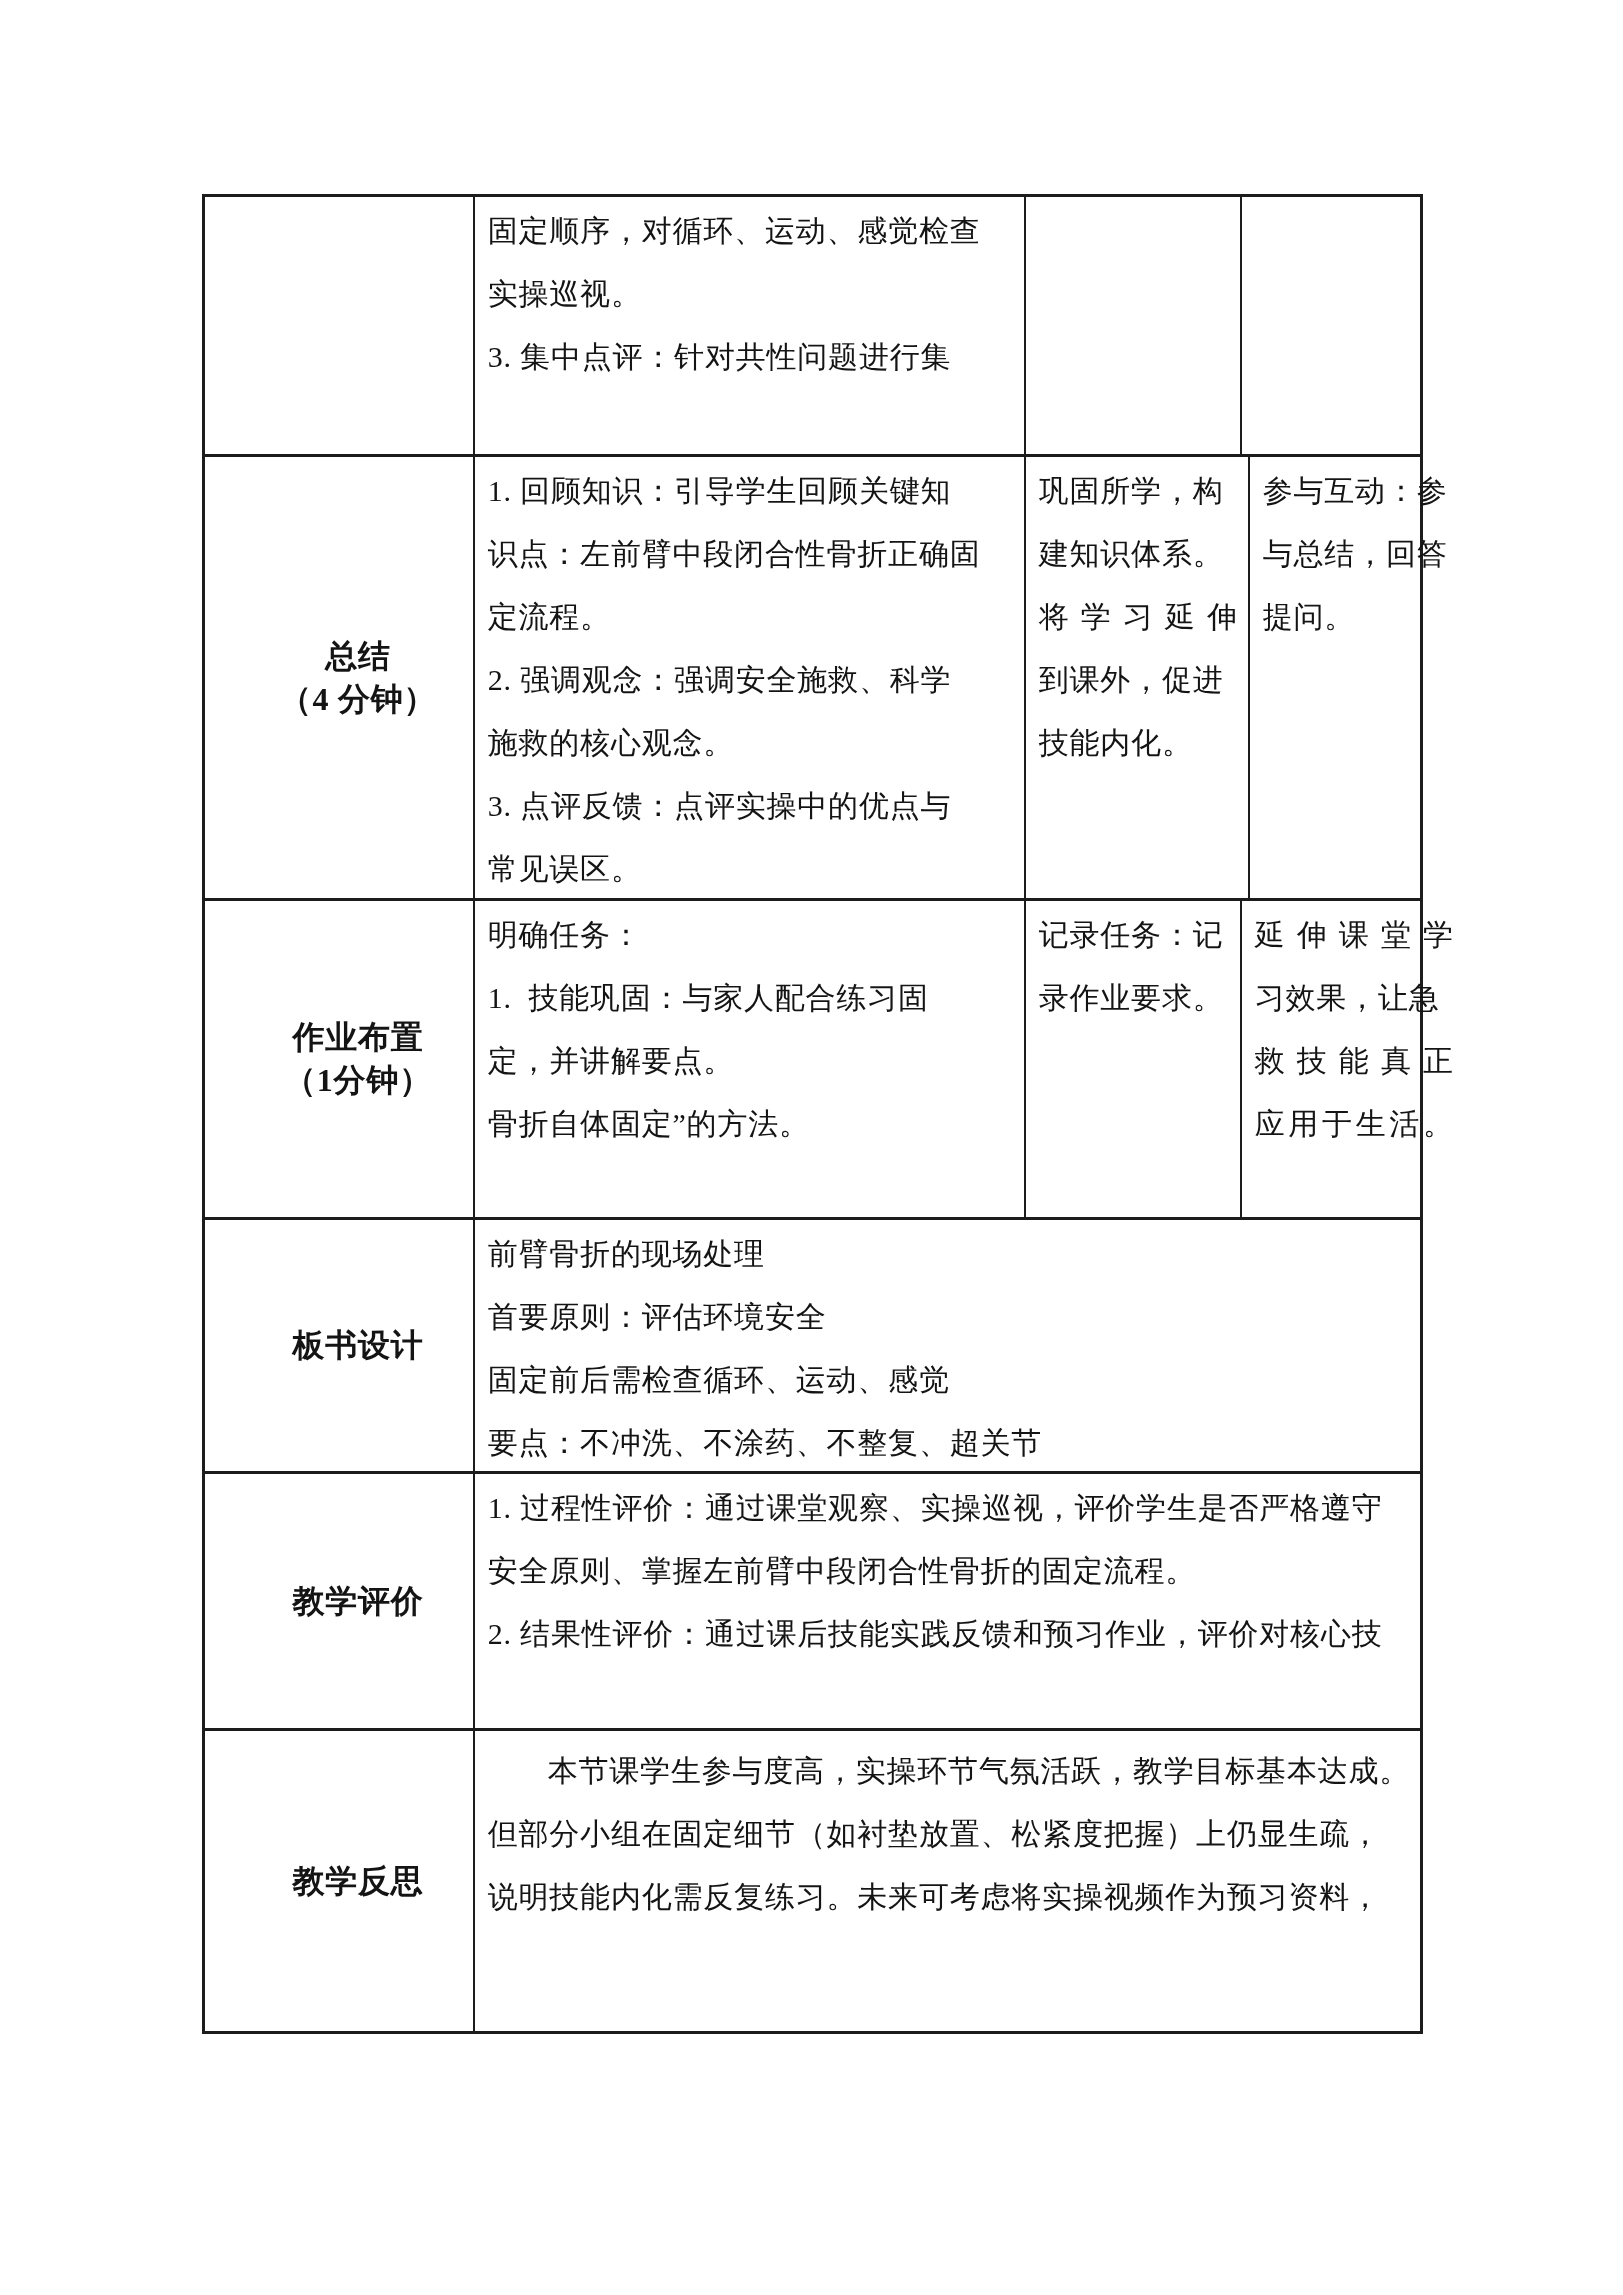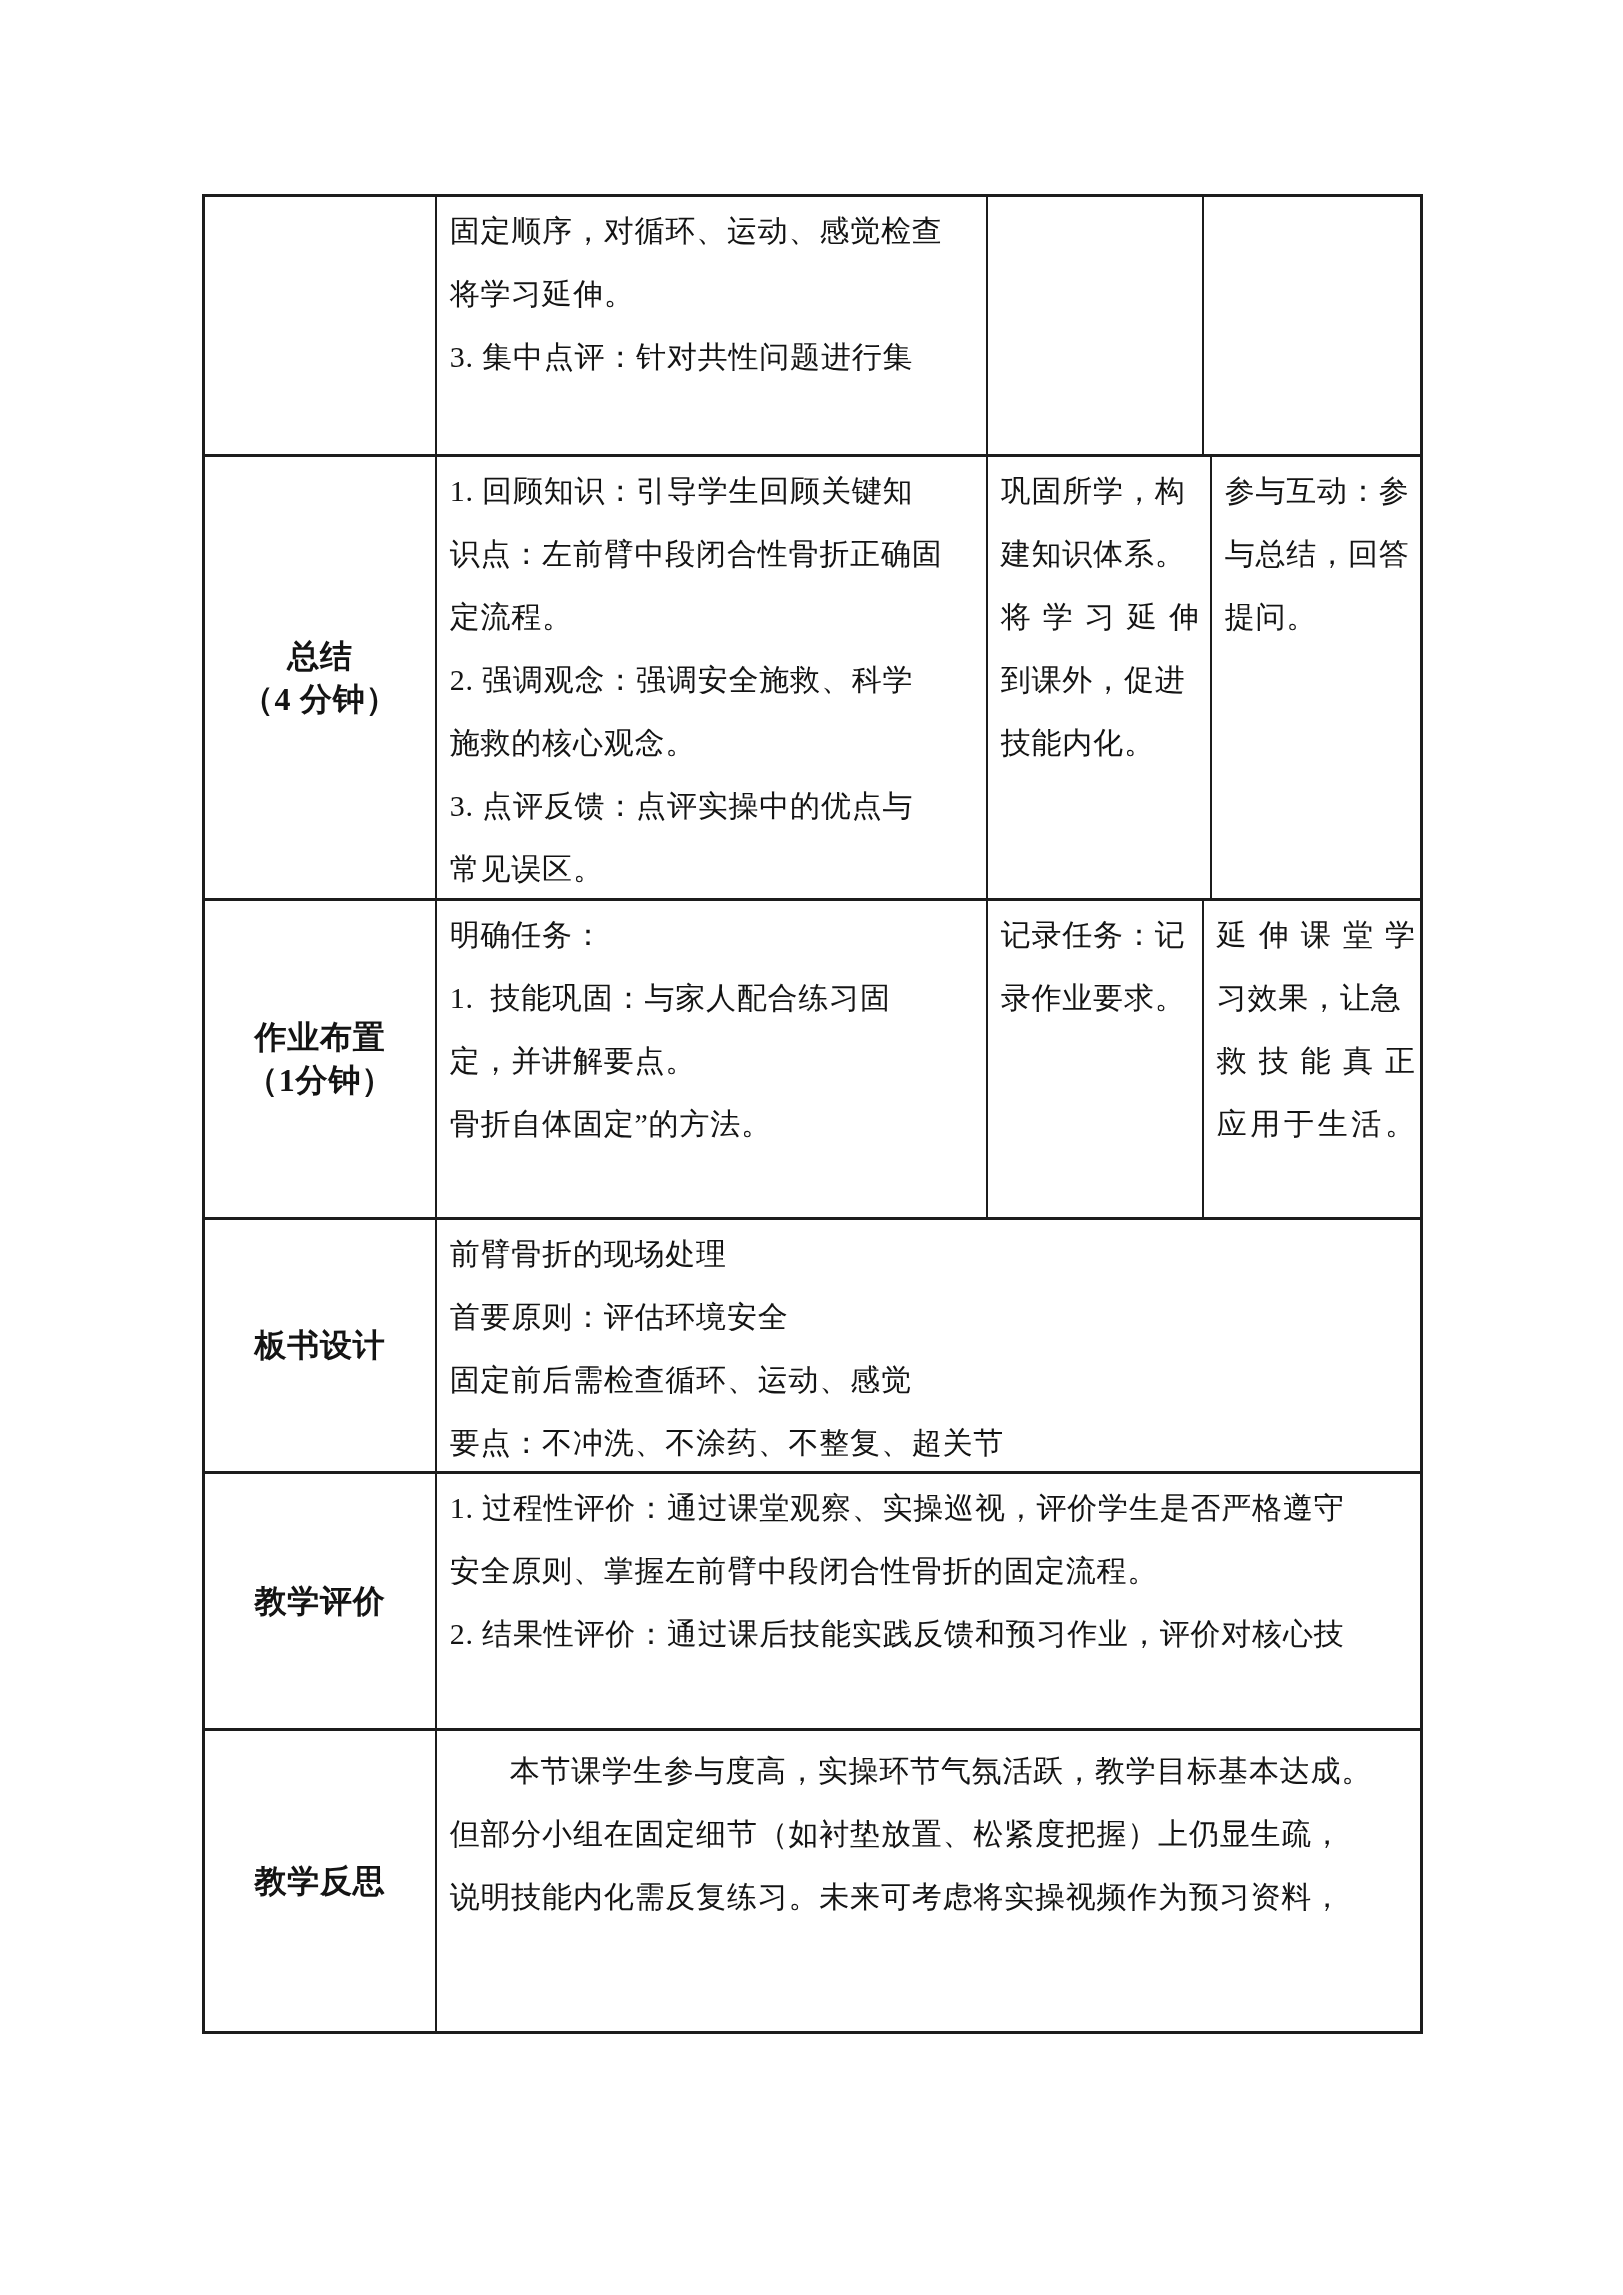--- a/index.html
+++ b/index.html
@@ -13,21 +13,21 @@
   .tbl{
     position:absolute;left:202px;top:194px;width:1221px;height:1840px;
     box-sizing:border-box;border:3.2px solid #1c1c1c;
     display:flex;flex-direction:column;
   }
   .row{display:flex;box-sizing:border-box;flex:0 0 auto;}
   .row + .row{border-top:3.2px solid #1c1c1c;}
   .row:last-child{flex:1 1 auto;}
   .cell{box-sizing:border-box;flex:0 0 auto;overflow:hidden;}
   .cell + .cell{border-left:2.4px solid #1c1c1c;}
-  .c1{width:230px;display:flex;flex-direction:column;justify-content:center;align-items:center;}
+  .c1{width:230px;display:flex;flex-direction:column;justify-content:center;align-items:center;margin-left:38px;}
   .c2{width:551px;}
   .c3{width:216px;}
   .c4{width:224px;}
   .cwide{width:991px;}
   .pad{padding:1.6px 11px 0 12.7px;}
   .ln{
     font-size:30px;line-height:63px;height:63px;
     white-space:pre;letter-spacing:0.8px;
   }
   .jl{white-space:normal;text-align:justify;text-align-last:justify;letter-spacing:0;}
@@ -41,21 +41,21 @@
 </head>
 <body>
 
 <div class="page">
   <div class="tbl">
 
     <div class="row" style="height:257px">
       <div class="cell c1"></div>
       <div class="cell c2 pad">
         <div class="ln">固定顺序，对循环、运动、感觉检查</div>
-        <div class="ln">将学习延伸。</div>
+        <div class="ln">实操巡视。</div>
         <div class="ln">3. 集中点评：针对共性问题进行集</div>
       </div>
       <div class="cell c3"></div>
       <div class="cell c4"></div>
     </div>
 
     <div class="row" style="height:444px">
       <div class="cell c1 label">
         <div class="ln-label">总结</div>
         <div class="ln-label">（4 分钟）</div>

